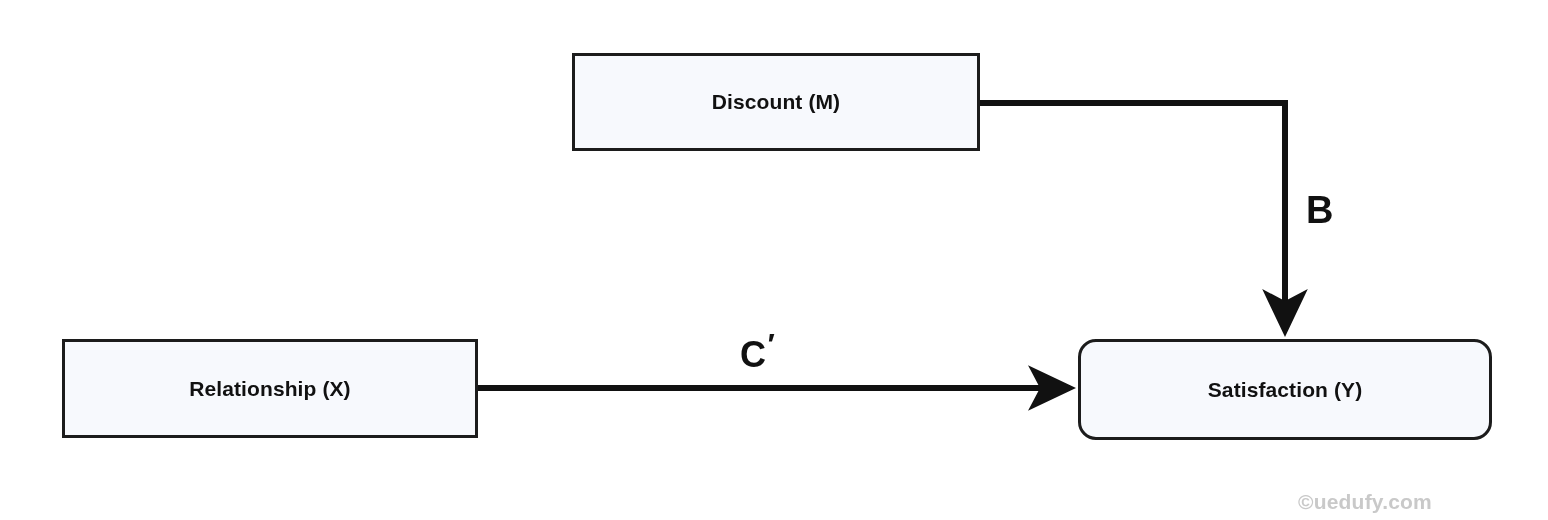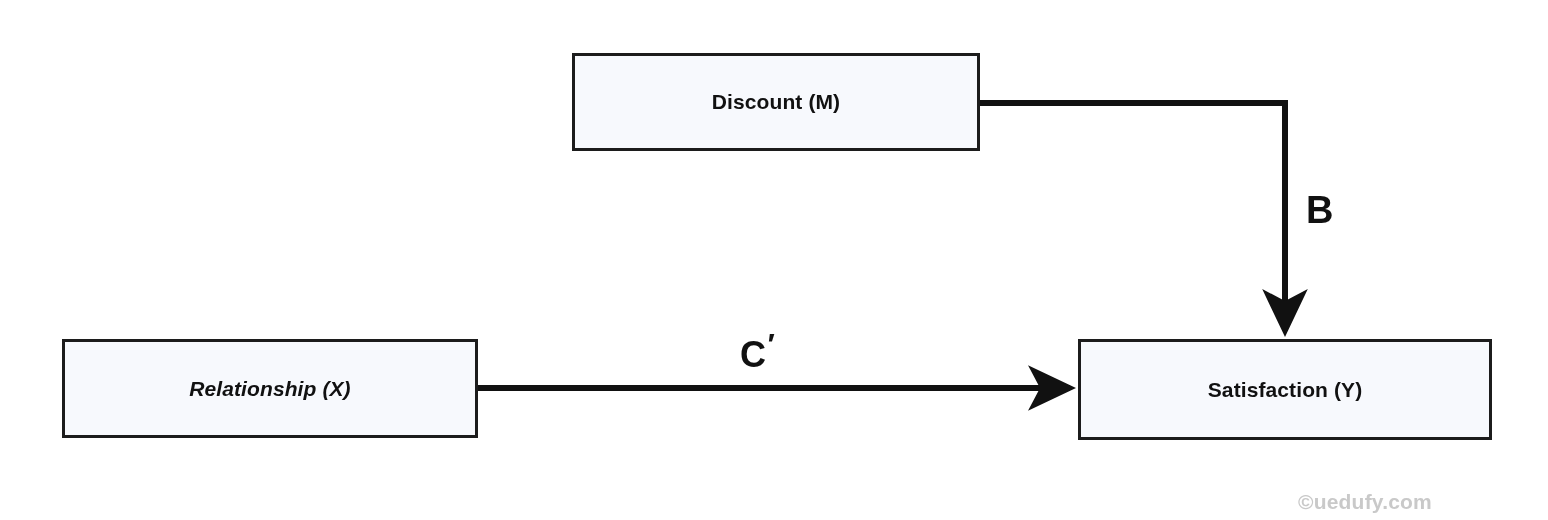--- a/index.html
+++ b/index.html
@@ -48,27 +48,27 @@
     left: 572px;
     top: 53px;
     width: 408px;
     height: 98px;
   }
   #node-relationship {
     left: 62px;
     top: 339px;
     width: 416px;
     height: 99px;
-    font-style: italic;
   }
   #node-satisfaction {
     left: 1078px;
     top: 339px;
     width: 414px;
     height: 101px;
+    border-radius: 18px;
   }
   .edge-label {
     position: absolute;
     font-family: "Liberation Sans", "DejaVu Sans", sans-serif;
     font-weight: bold;
     color: #111111;
     white-space: nowrap;
     z-index: 4;
     user-select: none;
   }

